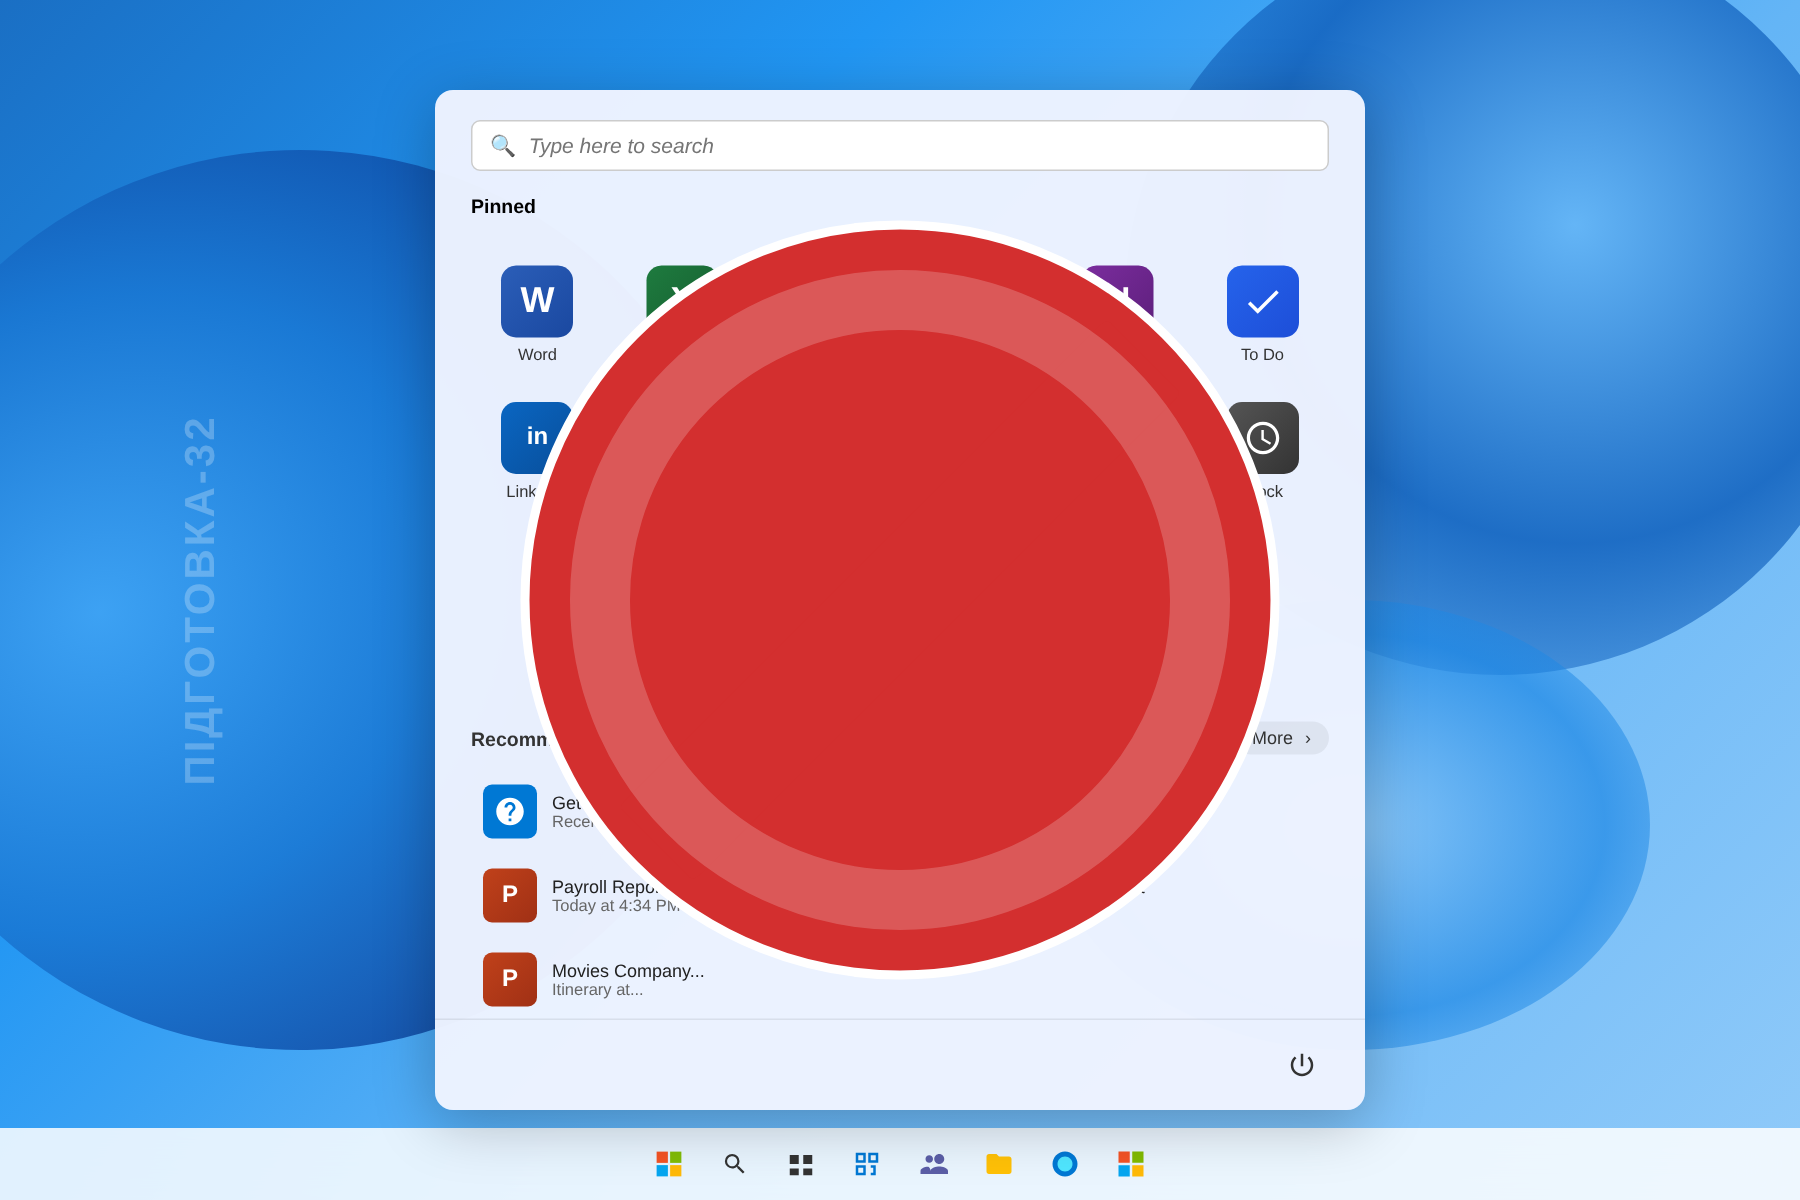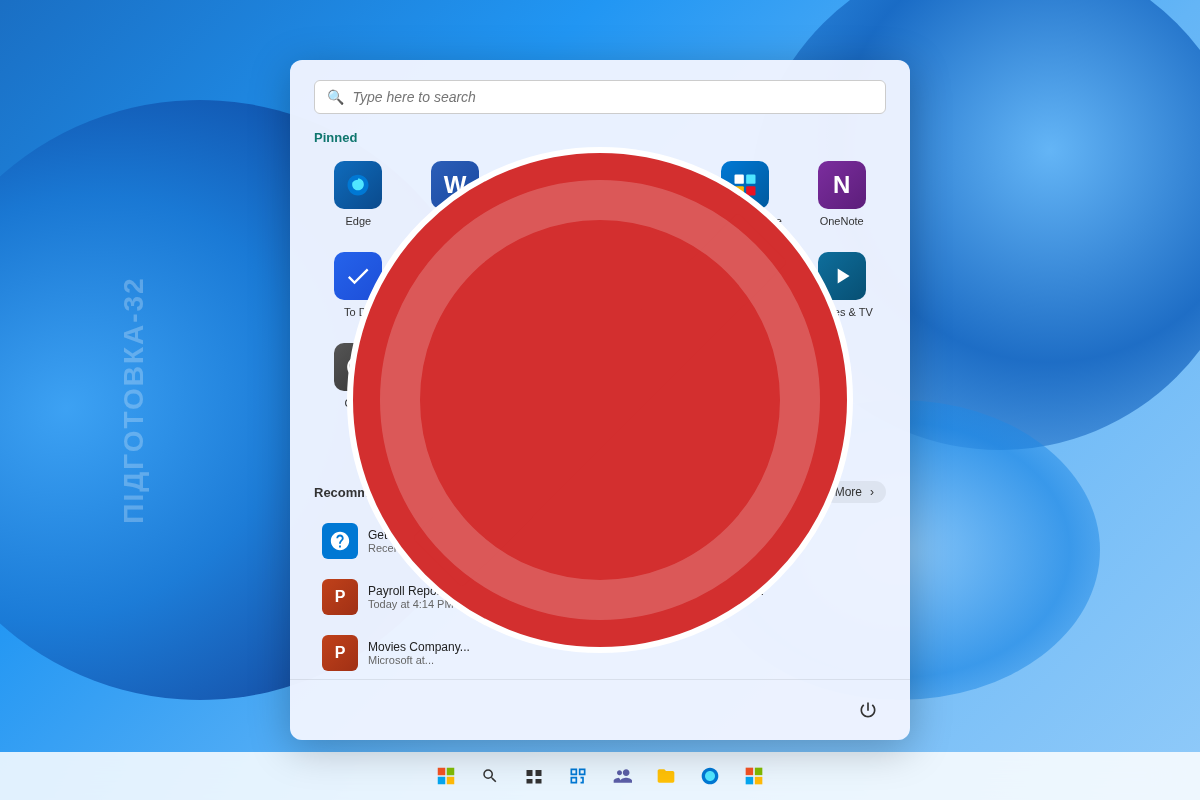--- a/index.html
+++ b/index.html
@@ -143,22 +143,22 @@
 
     
     .pinned-section {
       padding: 0 24px;
       flex: 1;
     }
 
     .pinned-label {
       font-size: 13px;
       font-weight: 600;
-      color: #0f766e;
-      margin-bottom: 8px;
+      color: #000000;
+      margin-bottom: 24px;
     }
 
     .pinned-grid {
       display: grid;
       grid-template-columns: repeat(6, 1fr);
       gap: 8px;
       margin-bottom: 16px;
     }
 
     .app-item {
@@ -343,29 +343,20 @@
 
     <div class="search-bar">
       <span class="search-icon-sm">🔍</span>
       <input type="text" placeholder="Type here to search" style="">
     </div>
 
     <div class="pinned-section">
       <div class="pinned-label">Pinned</div>
       <div class="pinned-grid">
 
-        <div class="app-item">
-          <div class="app-icon" style="background:linear-gradient(135deg,#0f6cbd,#0a4a8c);">
-            <svg width="28" height="28" viewBox="0 0 24 24" fill="none">
-                <path d="M21 12C21 16.97 16.97 21 12 21S3 16.97 3 12c0-2.76 1.26-5.22 3.24-6.85C7.5 4.1 9.66 3.26 12 3.26c2.2 0 4.24.77 5.84 2.05C19.57 6.59 21 9.18 21 12z" fill="#0078d4"></path>
-                <path d="M12 6.5c2.8 0 5 2.24 5 5 0 2.76-2.2 5-5 5-2.8 0-5-2.24-5-5 0-.62.12-1.21.33-1.76C8.1 8.6 9.94 7.5 12 7.5" fill="#50e6ff"></path>
-              </svg>
-          </div>
-          <span class="app-label">Edge</span>
-        </div>
 
         <div class="app-item">
           <div class="app-icon icon-word">
             <span style="font-size:24px;font-weight:900;font-family:Arial;">W</span>
           </div>
           <span class="app-label">Word</span>
         </div>
 
         <div class="app-item">
           <div class="app-icon icon-excel">
@@ -492,41 +483,41 @@
             <span class="rec-time">17m ago</span>
           </div>
         </div>
 
         <div class="rec-item">
           <div class="rec-icon icon-ppt">
             <span style="font-size:16px;font-weight:900;">P</span>
           </div>
           <div class="rec-info">
             <span class="rec-name">Payroll Report</span>
-            <span class="rec-time">Today at 4:14 PM</span>
+            <span class="rec-time">Today at 4:34 PM</span>
           </div>
         </div>
 
         <div class="rec-item">
           <div class="rec-icon icon-excel">
             <span style="font-size:16px;font-weight:900;">X</span>
           </div>
           <div class="rec-info">
             <span class="rec-name">Expense Worksheet</span>
             <span class="rec-time">12h ago</span>
           </div>
         </div>
 
         <div class="rec-item">
           <div class="rec-icon icon-ppt">
             <span style="font-size:16px;font-weight:900;">P</span>
           </div>
           <div class="rec-info">
             <span class="rec-name">Movies Company...</span>
-            <span class="rec-time">Microsoft at...</span>
+            <span class="rec-time">Itinerary at...</span>
           </div>
         </div>
       </div>
     </div>
 
     <div class="start-bottom">
       <button class="power-btn">
         <svg width="20" height="20" viewBox="0 0 24 24" fill="#333">
           <path d="M13 3h-2v10h2V3zm4.83 2.17l-1.42 1.42C17.99 7.86 19 9.81 19 12c0 3.87-3.13 7-7 7s-7-3.13-7-7c0-2.19 1.01-4.14 2.58-5.42L6.17 5.17C4.23 6.82 3 9.26 3 12c0 4.97 4.03 9 9 9s9-4.03 9-9c0-2.74-1.23-5.18-3.17-6.83z"></path>
         </svg>

